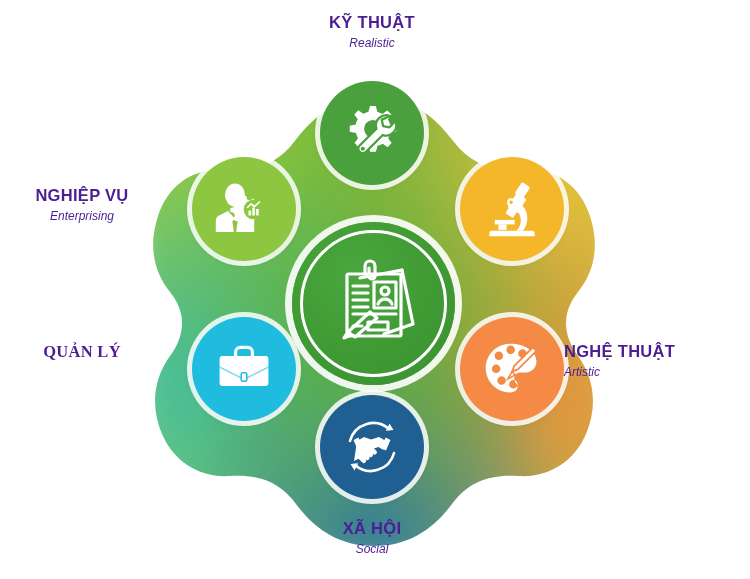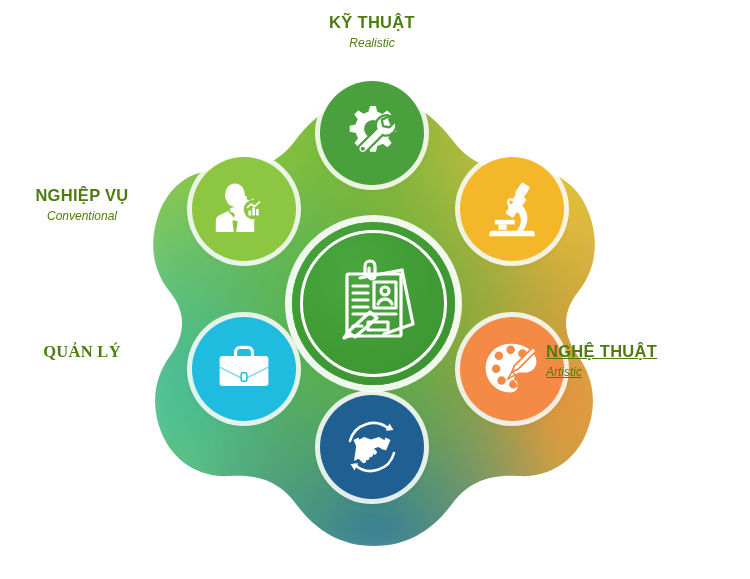--- a/index.html
+++ b/index.html
@@ -56,21 +56,21 @@
   #center-ring {
     position: absolute;
     left: 8px; top: 8px; right: 8px; bottom: 8px;
     border: 3px solid #ffffff;
     border-radius: 50%;
     pointer-events: none;
   }
   
   .label {
     position: absolute;
-    color: #4d7c0f;
+    color: #4c1d95;
     line-height: 1.32;
     white-space: nowrap;
   }
   .label .vi {
     font-size: 16.5px;
     font-weight: bold;
     letter-spacing: 0.3px;
     display: block;
   }
   .label .en {
@@ -78,21 +78,21 @@
     font-style: italic;
     display: block;
     margin-top: 2px;
   }
   .label.ctr { text-align: center; }
   .label.lft { text-align: center; }
   .label.rgt { text-align: left; }
 
   .lbl-realistic     { left: 272px; top: 12px;  width: 200px; }
   .lbl-investigative { left: 578px; top: 185px; width: 170px; }
-  .lbl-artistic      { left: 546px; top: 341px; width: 170px; text-decoration: underline; }
+  .lbl-artistic      { left: 564px; top: 341px; width: 170px; }
   .lbl-social        { left: 272px; top: 518px; width: 200px; }
   .lbl-enterprising  { left: 2px;   top: 341px; width: 160px; font-family: Liberation Serif, serif; }
   .lbl-conventional  { left: 2px;   top: 185px; width: 160px; }
 </style>
 </head>
 <body>
 
 <div id="stage">
 
   <div id="blob-wrap">
@@ -326,23 +326,27 @@
     <span class="vi">KỸ THUẬT</span>
     <span class="en">Realistic</span>
   </div>
 
 
   <div class="label rgt lbl-artistic">
     <span class="vi">NGHỆ THUẬT</span>
     <span class="en">Artistic</span>
   </div>
 
+  <div class="label ctr lbl-social">
+    <span class="vi">XÃ HỘI</span>
+    <span class="en">Social</span>
+  </div>
 
   <div class="label lft lbl-enterprising">
     <span class="vi">QUẢN LÝ</span>
   </div>
 
   <div class="label lft lbl-conventional">
     <span class="vi">NGHIỆP VỤ</span>
-    <span class="en">Conventional</span>
+    <span class="en">Enterprising</span>
   </div>
 
 </div>
 
 </body></html>

